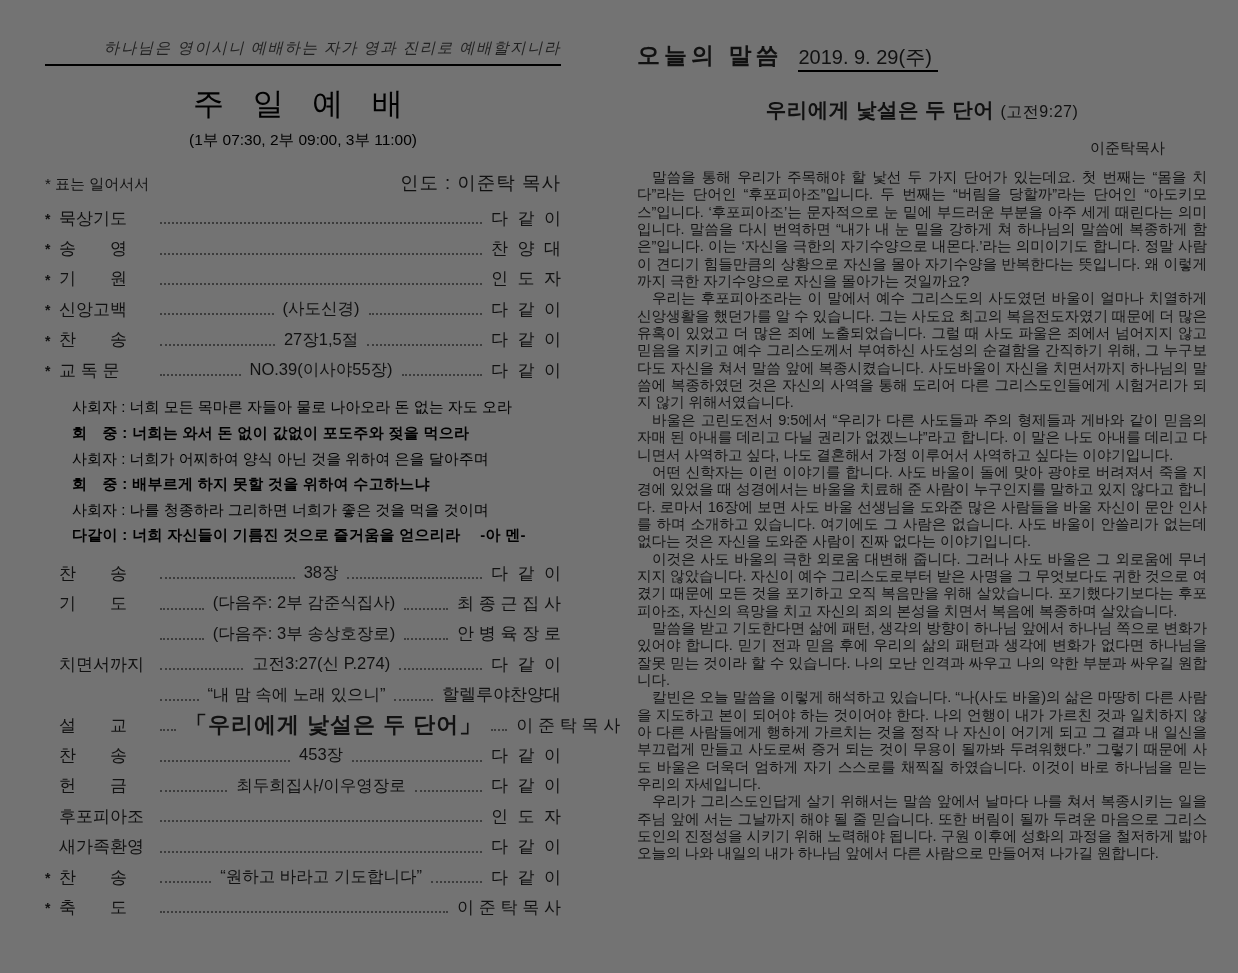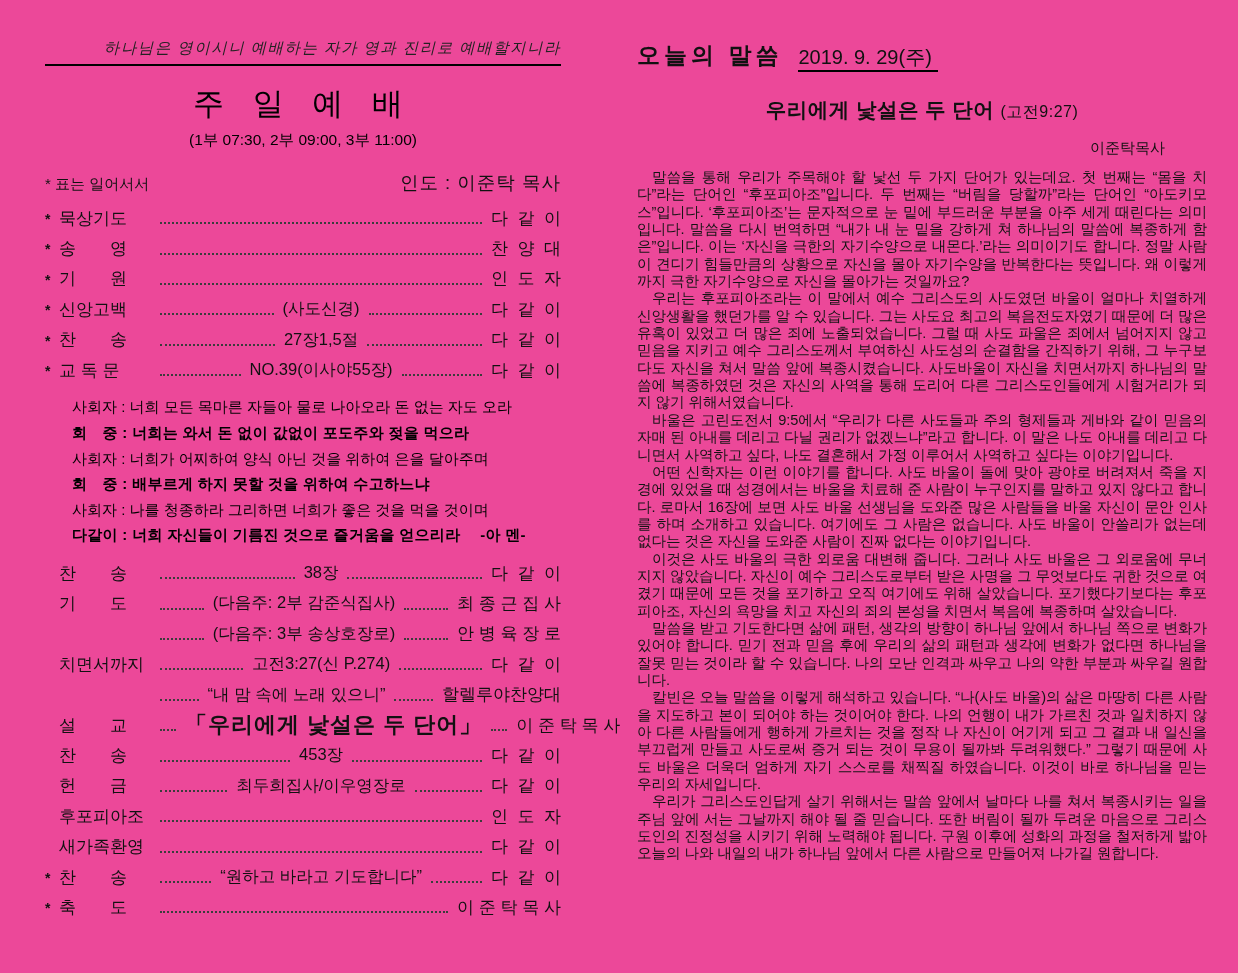--- a/index.html
+++ b/index.html
@@ -1,16 +1,16 @@
 <!DOCTYPE html>
 <html><head>
 <meta charset="utf-8">
 <style>
   html,body{margin:0;padding:0;background:#fff;}
-  .page{position:relative;width:1238px;height:973px;background:#ec4899;color:#111;
+  .page{position:relative;width:1238px;height:973px;background:#737373;color:#111;
         font-family:"Liberation Sans","DejaVu Sans",sans-serif;overflow:hidden;}
   
   .left-col{position:absolute;left:45px;top:38px;width:516px;}
   .motto-wrap{border-bottom:2px solid #000;padding-bottom:5px;text-align:right;}
   .motto{font-family:"Liberation Serif","DejaVu Serif",serif;font-style:italic;
          font-size:15.5px;letter-spacing:1.5px;color:#222;}
   .w-title{margin-top:17px;text-align:center;font-size:31px;font-weight:normal;
            letter-spacing:10px;color:#000;}
   .w-subtitle{margin-top:5px;text-align:center;font-size:15.5px;color:#000;}
   .note-row{display:flex;justify-content:space-between;align-items:baseline;
@@ -223,20 +223,20 @@
     <div class="sermon-line">
       <span>우리에게 낯설은 두 단어</span>
       <span class="sermon-ref"> </span><span class="sermon-ref">(고전9:27)</span>
     </div>
     <div class="preacher">이준탁목사</div>
     <div class="body">
       <p>말씀을 통해 우리가 주목해야 할 낯선 두 가지 단어가 있는데요. 첫 번째는 “몸을 치다”라는 단어인 “후포피아조”입니다. 두 번째는 “버림을 당할까”라는 단어인 “아도키모스”입니다. ‘후포피아조’는 문자적으로 눈 밑에 부드러운 부분을 아주 세게 때린다는 의미입니다. 말씀을 다시 번역하면 “내가 내 눈 밑을 강하게 쳐 하나님의 말씀에 복종하게 함은”입니다. 이는 ‘자신을 극한의 자기수양으로 내몬다.’라는 의미이기도 합니다. 정말 사람이 견디기 힘들만큼의 상황으로 자신을 몰아 자기수양을 반복한다는 뜻입니다. 왜 이렇게까지 극한 자기수양으로 자신을 몰아가는 것일까요?</p>
       <p>우리는 후포피아조라는 이 말에서 예수 그리스도의 사도였던 바울이 얼마나 치열하게 신앙생활을 했던가를 알 수 있습니다. 그는 사도요 최고의 복음전도자였기 때문에 더 많은 유혹이 있었고 더 많은 죄에 노출되었습니다. 그럴 때 사도 파울은 죄에서 넘어지지 않고 믿음을 지키고 예수 그리스도께서 부여하신 사도성의 순결함을 간직하기 위해, 그 누구보다도 자신을 쳐서 말씀 앞에 복종시켰습니다. 사도바울이 자신을 치면서까지 하나님의 말씀에 복종하였던 것은 자신의 사역을 통해 도리어 다른 그리스도인들에게 시험거리가 되지 않기 위해서였습니다.</p>
       <p>바울은 고린도전서 9:5에서 “우리가 다른 사도들과 주의 형제들과 게바와 같이 믿음의 자매 된 아내를 데리고 다닐 권리가 없겠느냐”라고 합니다. 이 말은 나도 아내를 데리고 다니면서 사역하고 싶다, 나도 결혼해서 가정 이루어서 사역하고 싶다는 이야기입니다.</p>
       <p>어떤 신학자는 이런 이야기를 합니다. 사도 바울이 돌에 맞아 광야로 버려져서 죽을 지경에 있었을 때 성경에서는 바울을 치료해 준 사람이 누구인지를 말하고 있지 않다고 합니다. 로마서 16장에 보면 사도 바울 선생님을 도와준 많은 사람들을 바울 자신이 문안 인사를 하며 소개하고 있습니다. 여기에도 그 사람은 없습니다. 사도 바울이 안쓸리가 없는데 없다는 것은 자신을 도와준 사람이 진짜 없다는 이야기입니다.</p>
-      <p>이것은 사도 바울의 극한 외로움 대변해 줍니다. 그러나 사도 바울은 그 외로움에 무너지지 않았습니다. 자신이 예수 그리스도로부터 받은 사명을 그 무엇보다도 귀한 것으로 여겼기 때문에 모든 것을 포기하고 오직 여기에도 위해 살았습니다. 포기했다기보다는 후포피아조, 자신의 욕망을 치고 자신의 죄의 본성을 치면서 복음에 복종하며 살았습니다.</p>
+      <p>이것은 사도 바울의 극한 외로움 대변해 줍니다. 그러나 사도 바울은 그 외로움에 무너지지 않았습니다. 자신이 예수 그리스도로부터 받은 사명을 그 무엇보다도 귀한 것으로 여겼기 때문에 모든 것을 포기하고 오직 복음만을 위해 살았습니다. 포기했다기보다는 후포피아조, 자신의 욕망을 치고 자신의 죄의 본성을 치면서 복음에 복종하며 살았습니다.</p>
       <p>말씀을 받고 기도한다면 삶에 패턴, 생각의 방향이 하나님 앞에서 하나님 쪽으로 변화가 있어야 합니다. 믿기 전과 믿음 후에 우리의 삶의 패턴과 생각에 변화가 없다면 하나님을 잘못 믿는 것이라 할 수 있습니다. 나의 모난 인격과 싸우고 나의 약한 부분과 싸우길 원합니다.</p>
       <p>칼빈은 오늘 말씀을 이렇게 해석하고 있습니다. “나(사도 바울)의 삶은 마땅히 다른 사람을 지도하고 본이 되어야 하는 것이어야 한다. 나의 언행이 내가 가르친 것과 일치하지 않아 다른 사람들에게 행하게 가르치는 것을 정작 나 자신이 어기게 되고 그 결과 내 일신을 부끄럽게 만들고 사도로써 증거 되는 것이 무용이 될까봐 두려워했다.” 그렇기 때문에 사도 바울은 더욱더 엄하게 자기 스스로를 채찍질 하였습니다. 이것이 바로 하나님을 믿는 우리의 자세입니다.</p>
       <p>우리가 그리스도인답게 살기 위해서는 말씀 앞에서 날마다 나를 쳐서 복종시키는 일을 주님 앞에 서는 그날까지 해야 될 줄 믿습니다. 또한 버림이 될까 두려운 마음으로 그리스도인의 진정성을 시키기 위해 노력해야 됩니다. 구원 이후에 성화의 과정을 철저하게 밟아 오늘의 나와 내일의 내가 하나님 앞에서 다른 사람으로 만들어져 나가길 원합니다.</p>
     </div>
   </div>
 
 </div>
 
 </body></html>

